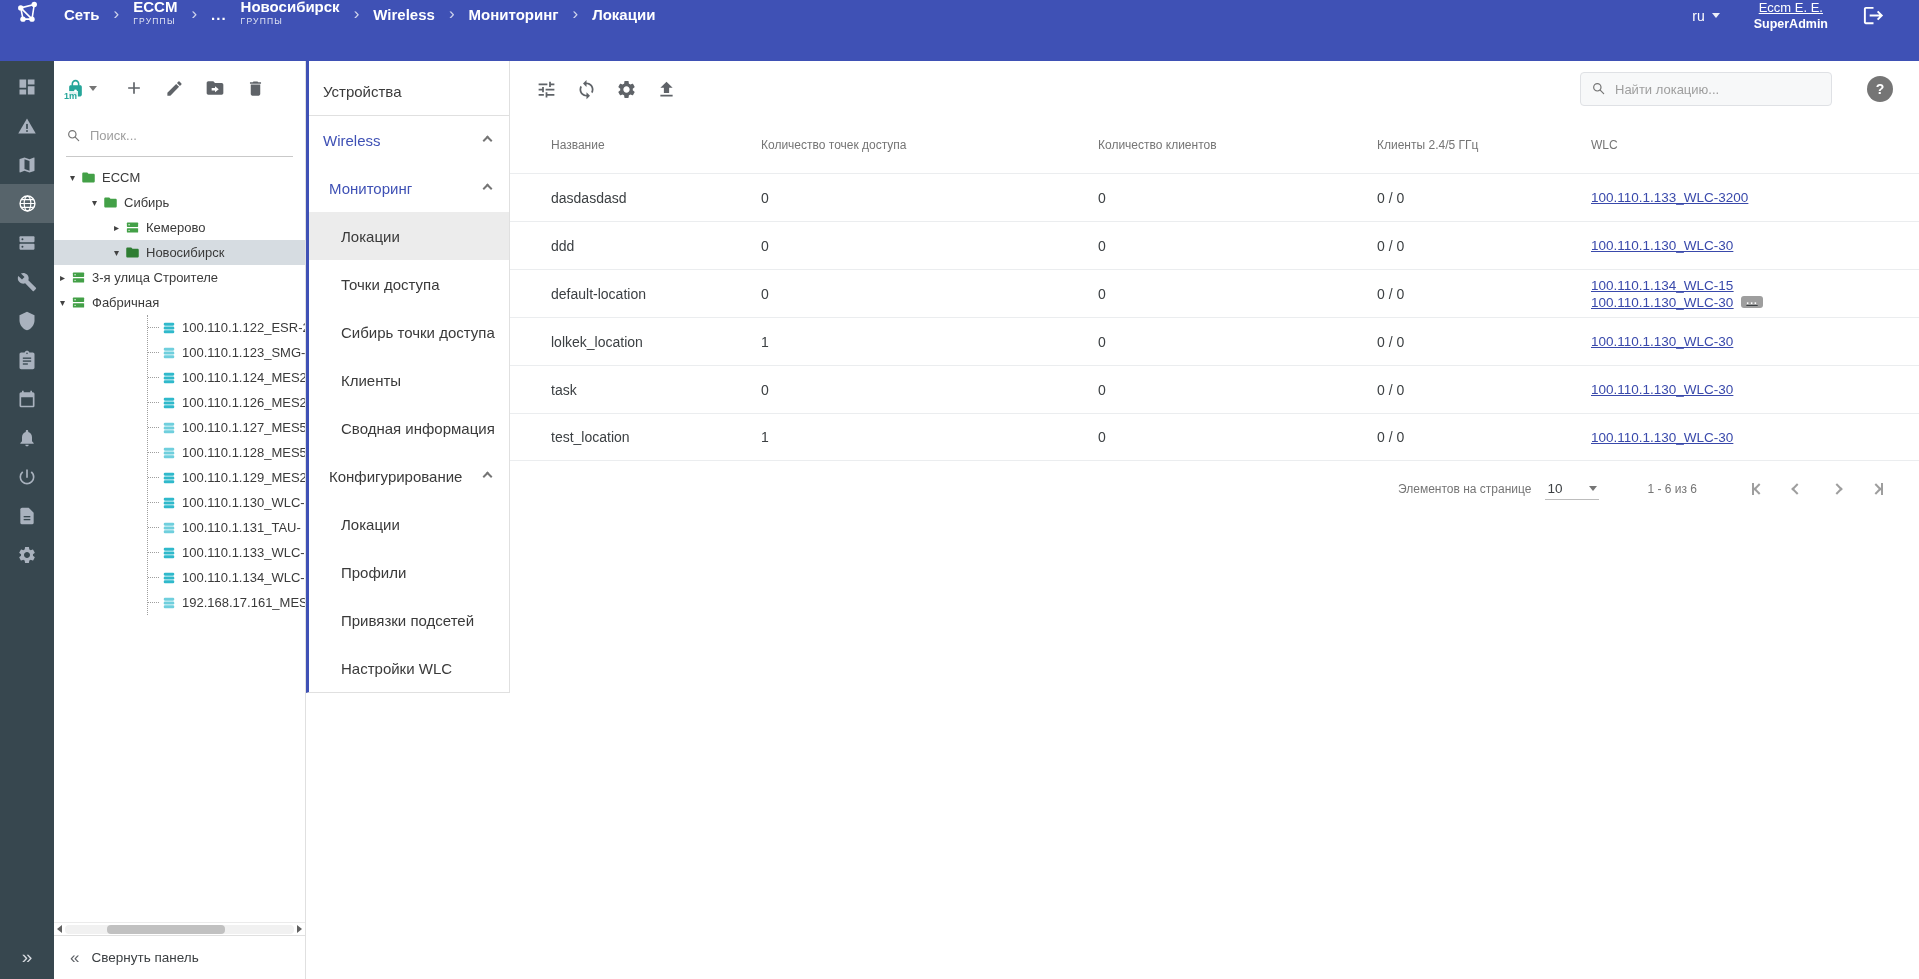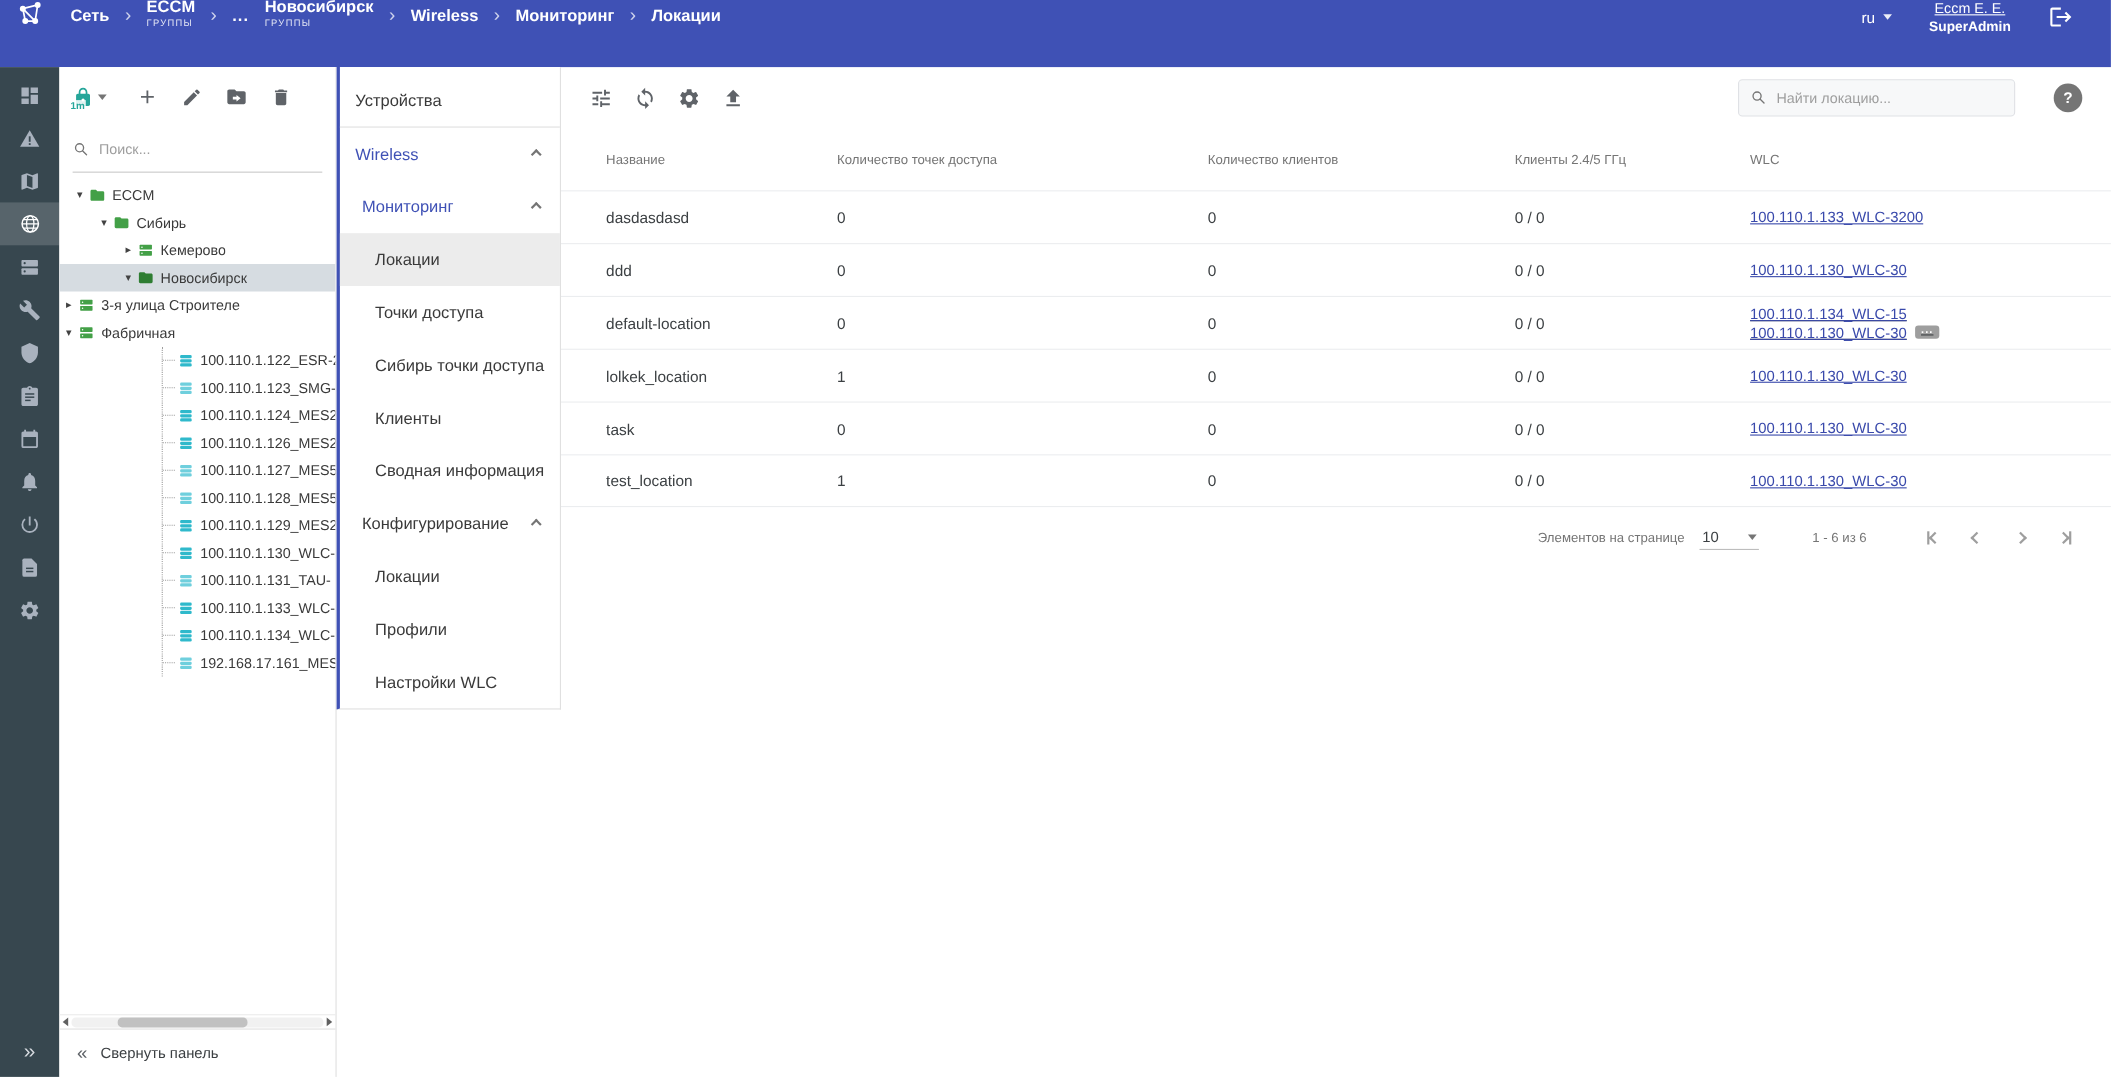--- a/index.html
+++ b/index.html
@@ -491,20 +491,21 @@
       <div class="menu-item sub">Точки доступа</div>
       <div class="menu-item sub">Сибирь точки доступа</div>
       <div class="menu-item sub">Клиенты</div>
       <div class="menu-item sub">Сводная информация</div>
       <div class="menu-item ind1">
         <span>Конфигурирование</span>
         <span class="chev"></span>
       </div>
       <div class="menu-item sub">Локации</div>
       <div class="menu-item sub">Профили</div>
+      <div class="menu-item sub">Привязки подсетей</div>
       <div class="menu-item sub">Настройки WLC</div>
     </nav>
 
     <section class="content">
       <div class="ctoolbar">
         <div class="ct-btn">
           <svg width="21" height="21" viewBox="0 0 24 24">
               <path fill="#5F6368" d="M3 17v2h6v-2H3zM3 5v2h10V5H3zm10 16v-2h8v-2h-8v-2h-2v6h2zM7 9v2H3v2h4v2h2V9H7zm14 4v-2H11v2h10zm-6-4h2V7h4V5h-4V3h-2v6z"></path>
             </svg>
         </div>

